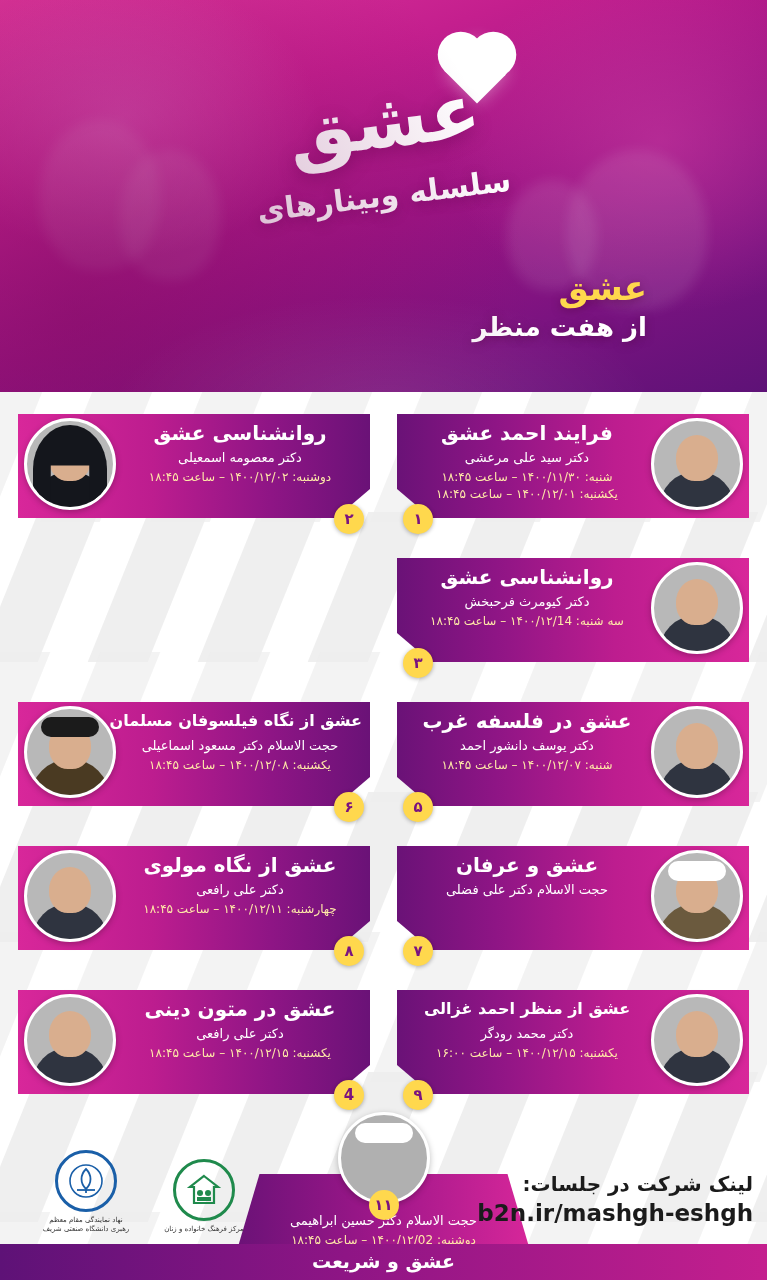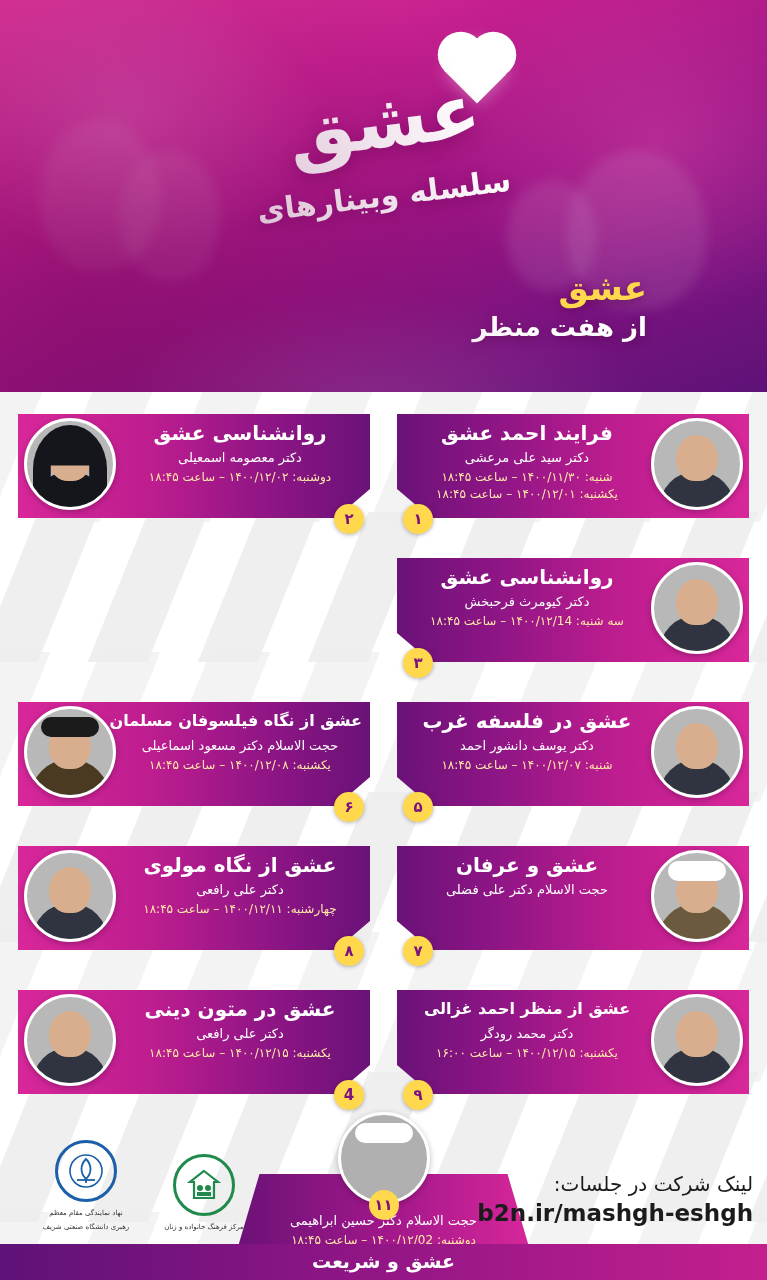--- a/index.html
+++ b/index.html
@@ -322,21 +322,21 @@
   }
   .link-block {
     position: absolute;
     right: 14px; bottom: 52px;
     text-align: right;
     direction: rtl;
   }
   .link-label {
     color: #1b1b1b;
     font-size: 20px;
-    font-weight: normal;
+    font-weight: bold;
     line-height: 28px;
   }
   .link-url {
     color: #1b1b1b;
     font-size: 23px;
     font-weight: bold;
     line-height: 30px;
     direction: ltr;
     text-align: left;
     font-family: "DejaVu Sans", sans-serif;
@@ -353,21 +353,21 @@
     width: 62px; height: 62px;
     margin: 0 auto 4px;
     border-radius: 50%;
     display: flex; align-items: center; justify-content: center;
   }
   .logo-mark.green { border: 3px solid #1f8a4c; color: #1f8a4c; }
   .logo-mark.blue  { border: 3px solid #1a5fa8; color: #1a5fa8; }
   .logo-cap {
     font-size: 7px;
     color: #333;
-    line-height: 14px;
+    line-height: 9px;
   }
 </style>
 </head>
 <body>
 
 <div class="poster">
 
   <div class="header">
     <div class="ghost a"></div>
     <div class="ghost b"></div>

